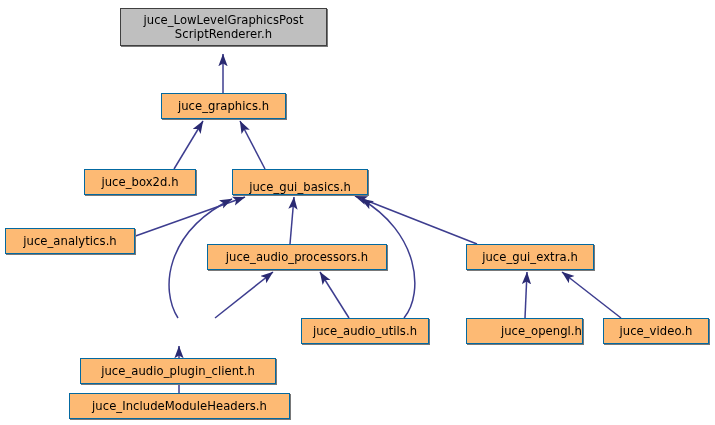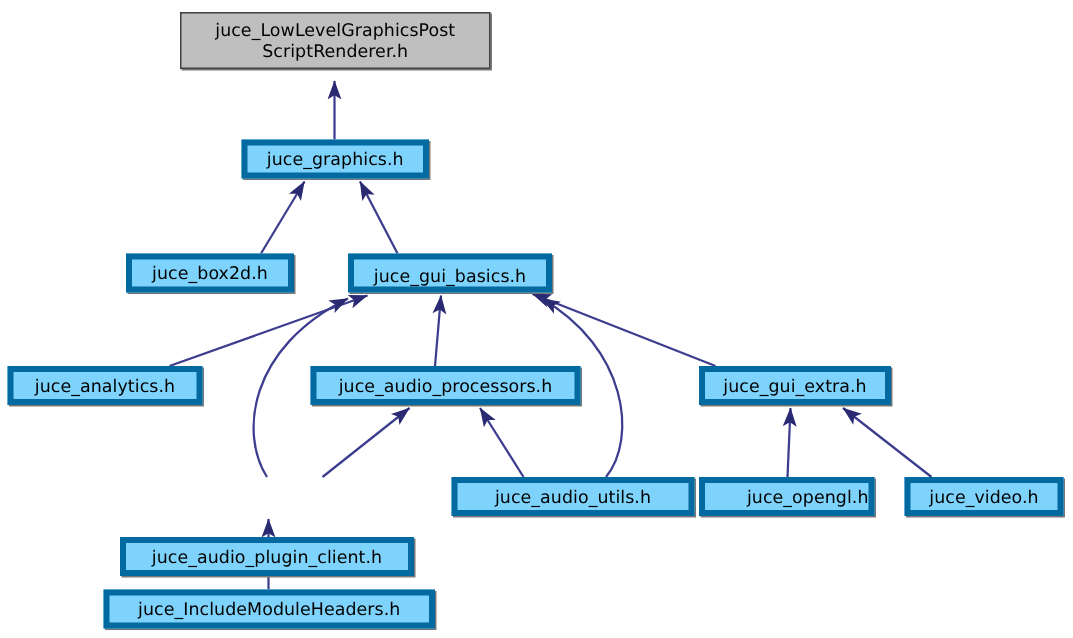--- a/index.html
+++ b/index.html
@@ -25,22 +25,22 @@
   .node {
     position: absolute;
     box-sizing: border-box;
     display: flex;
     align-items: center;
     justify-content: center;
     text-align: center;
     font-size: 11.6px;
     line-height: 14px;
     color: #000000;
-    background: #7dd3fc;
-    border: 4px solid #0369a1;
+    background: #fdba74;
+    border: 1px solid #0369a1;
     box-shadow: 1px 1px 0 0 #787878;
     white-space: pre;
     letter-spacing: 0.05px;
     z-index: 5;
   }
   .node.root {
     background: #bfbfbf;
     border: 1px solid #404040;
   }
 </style>
@@ -71,23 +71,23 @@
         <path d="M 179,393 L 179,346" fill="none" stroke="#3d3d8f" stroke-width="1.5" marker-end="url(#arrowhead)"></path>
       </g>
   </svg>
 
   <div id="nodes-layer">
       <div class="node root" style="left: 120px; top: 8px; width: 207px; height: 38px;"><span>juce_LowLevelGraphicsPost
 ScriptRenderer.h</span></div>
       <div class="node" style="left: 161px; top: 93px; width: 125px; height: 26px;"><span>juce_graphics.h</span></div>
       <div class="node" style="left: 84px; top: 169px; width: 112px; height: 26px;"><span>juce_box2d.h</span></div>
       <div class="node" style="left: 232px; top: 169px; width: 136px; height: 26px; align-items: flex-end;"><span>juce_gui_basics.h</span></div>
-      <div class="node" style="left: 5px; top: 244px; width: 130px; height: 26px;"><span>juce_analytics.h</span></div>
+      <div class="node" style="left: 5px; top: 228px; width: 130px; height: 26px;"><span>juce_analytics.h</span></div>
       <div class="node" style="left: 207px; top: 244px; width: 180px; height: 26px; justify-content: center;"><span>juce_audio_processors.h</span></div>
       <div class="node" style="left: 466px; top: 244px; width: 128px; height: 26px;"><span>juce_gui_extra.h</span></div>
       <div class="node" style="left: 80px; top: 318px; width: 196px; height: 26px; margin-top: 40px;"><span>juce_audio_plugin_client.h</span></div>
-      <div class="node" style="left: 301px; top: 318px; width: 162px; height: 26px;"><span>juce_audio_utils.h</span></div>
+      <div class="node" style="left: 301px; top: 318px; width: 128px; height: 26px;"><span>juce_audio_utils.h</span></div>
       <div class="node" style="left: 466px; top: 318px; width: 117px; height: 26px; justify-content: flex-end;"><span>juce_opengl.h</span></div>
       <div class="node" style="left: 603px; top: 318px; width: 106px; height: 26px;"><span>juce_video.h</span></div>
       <div class="node" style="left: 69px; top: 393px; width: 221px; height: 26px;"><span>juce_IncludeModuleHeaders.h</span></div>
     </div>
 
 </div>
 
 </body></html>

